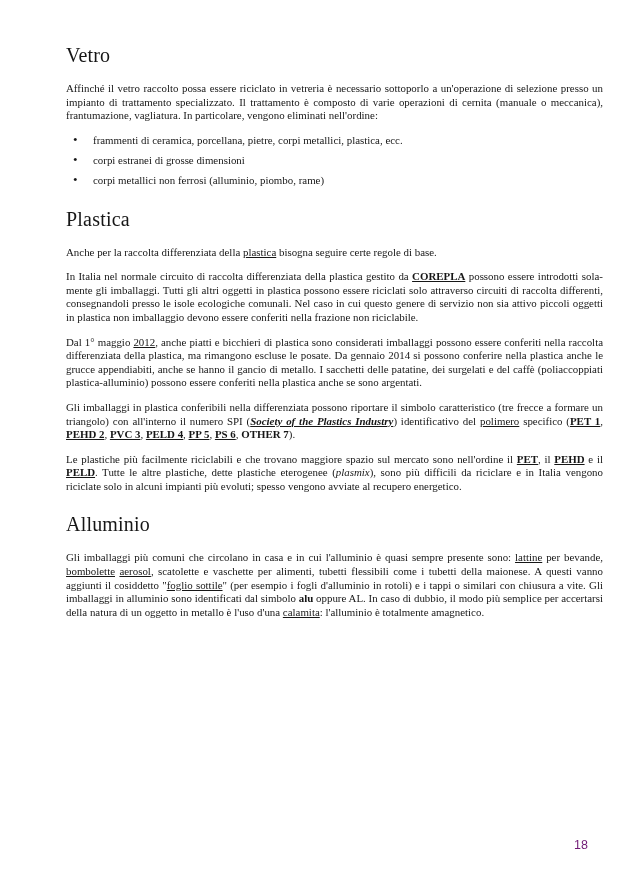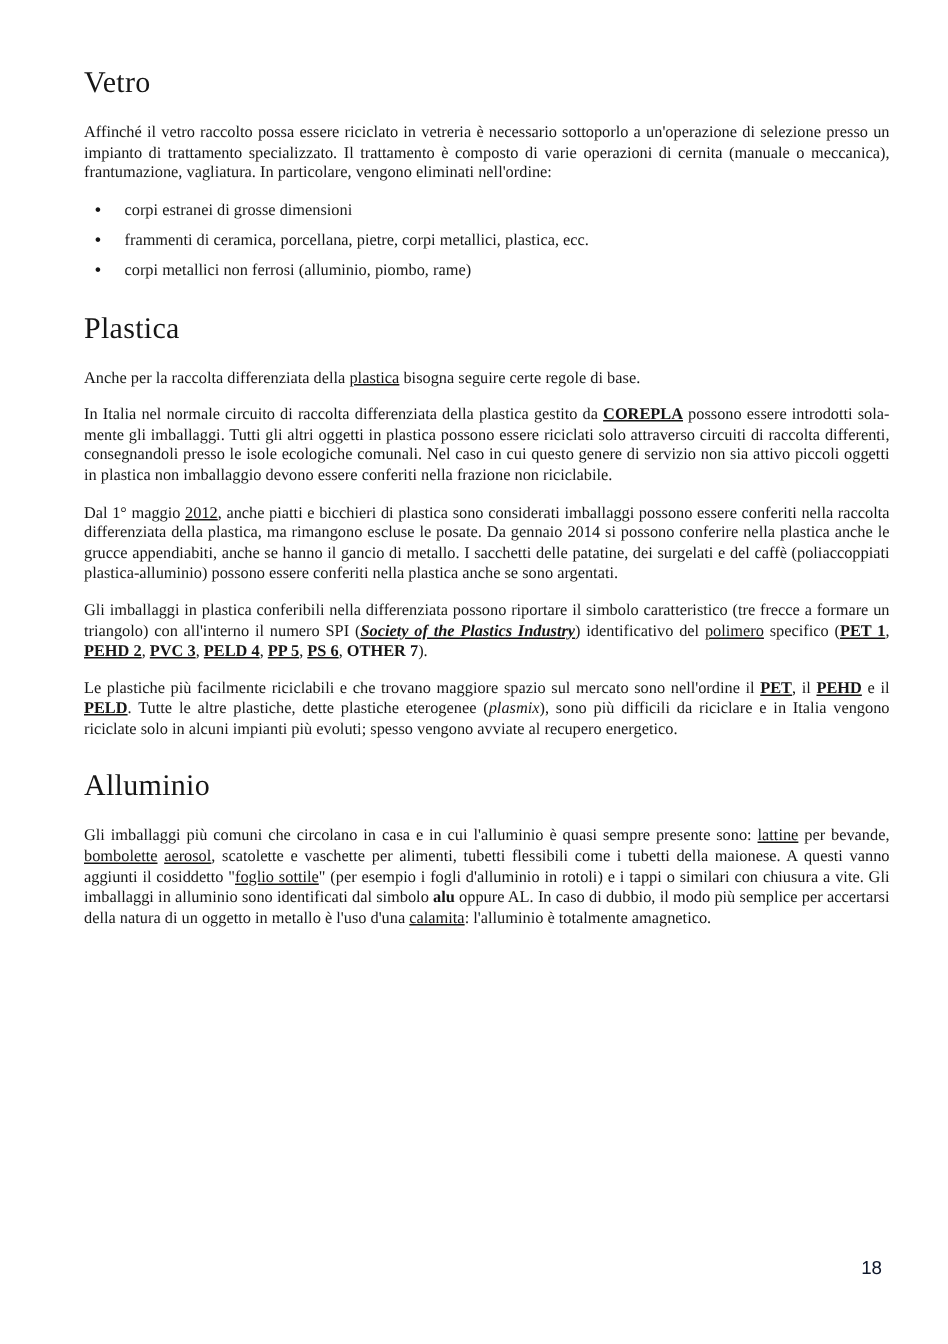--- a/index.html
+++ b/index.html
@@ -7,21 +7,21 @@
     position: relative;
     width: 632px;
     height: 896px;
     background: #ffffff;
     overflow: hidden;
     font-family: "Liberation Serif", serif;
     color: #161616;
   }
   .content {
     position: absolute;
-    left: 56px;
+    left: 66px;
     top: 44px;
     width: 537px;
   }
   .heading {
     font-size: 20px;
     font-weight: normal;
     letter-spacing: 0.2px;
     margin: 20px 0 15px 0;
   }
   .heading:first-child { margin-top: 0; }
@@ -52,33 +52,33 @@
   }
   .link { text-decoration: underline; color: inherit; cursor: pointer; }
   .bold { font-weight: bold; }
   .italic { font-style: italic; }
   .page-number {
     position: absolute;
     top: 838px;
     right: 44px;
     font-family: "Liberation Sans", sans-serif;
     font-size: 12.5px;
-    color: #0f172a;
+    color: #701a75;
   }
 </style>
 </head>
 <body>
 
 <div class="page">
   <main class="content">
       <h2 class="heading">Vetro</h2>
       <p class="para"><span>Affinché il vetro raccolto possa essere riciclato in vetreria è necessario sottoporlo a un'operazione di selezione presso un impianto di trattamento specializzato. Il trattamento è composto di varie operazioni di cernita (manuale o meccanica), frantumazione, vagliatura. In particolare, vengono eliminati nell'ordine:</span></p>
       <ul class="blist">
+        <li>frammenti di ceramica, porcellana, pietre, corpi metallici, plastica, ecc.</li>
         <li>corpi estranei di grosse dimensioni</li>
-        <li>frammenti di ceramica, porcellana, pietre, corpi metallici, plastica, ecc.</li>
         <li>corpi metallici non ferrosi (alluminio, piombo, rame)</li>
       </ul>
       <h2 class="heading">Plastica</h2>
       <p class="para"><span>Anche per la raccolta differenziata della </span><span class="link">plastica</span><span> bisogna seguire certe regole di base.</span></p>
       <p class="para"><span>In Italia nel normale circuito di raccolta differenziata della plastica gestito da </span><span class="link bold">COREPLA</span><span> possono essere introdotti sola­mente gli imballaggi. Tutti gli altri oggetti in plastica possono essere riciclati solo attraverso circuiti di raccolta differen­ti, consegnandoli presso le isole ecologiche comunali. Nel caso in cui questo genere di servizio non sia attivo piccoli og­getti in plastica non imballaggio devono essere conferiti nella frazione non riciclabile.</span></p>
       <p class="para"><span>Dal 1° maggio </span><span class="link">2012</span><span>, anche piatti e bicchieri di plastica sono considerati imballaggi possono essere conferiti nella raccolta differenziata della plastica, ma rimangono escluse le posate. Da gennaio 2014 si possono conferire nella plastica anche le grucce appendiabiti, anche se hanno il gancio di metallo. I sacchetti delle patatine, dei surgelati e del caffè (poliaccoppiati plastica-alluminio) possono essere conferiti nella plastica anche se sono argentati.</span></p>
       <p class="para"><span>Gli imballaggi in plastica conferibili nella differenziata possono riportare il simbolo caratteristico (tre frecce a formare un triangolo) con all'interno il numero SPI (</span><span class="link bold italic">Society of the Plastics Industry</span><span>) identificativo del </span><span class="link">polimero</span><span> specifico (</span><span class="link bold">PET 1</span><span>, </span><span class="link bold">PEHD 2</span><span>, </span><span class="link bold">PVC 3</span><span>, </span><span class="link bold">PELD 4</span><span>, </span><span class="link bold">PP 5</span><span>, </span><span class="link bold">PS 6</span><span>, </span><span class="bold">OTHER 7</span><span>).</span></p>
       <p class="para"><span>Le plastiche più facilmente riciclabili e che trovano maggiore spazio sul mercato sono nell'ordine il </span><span class="link bold">PET</span><span>, il </span><span class="link bold">PEHD</span><span> e il </span><span class="link bold">PELD</span><span>. Tutte le altre plastiche, dette plastiche eterogenee (</span><span class="italic">plasmix</span><span>), sono più difficili da riciclare e in Italia vengono riciclate solo in alcuni impianti più evoluti; spesso vengono avviate al recupero energetico.</span></p>
       <h2 class="heading">Alluminio</h2>
       <p class="para"><span>Gli imballaggi più comuni che circolano in casa e in cui l'alluminio è quasi sempre presente sono: </span><span class="link">lattine</span><span> per bevan­de, </span><span class="link">bombolette</span><span> </span><span class="link">aerosol</span><span>, scatolette e vaschette per alimenti, tubetti flessibili come i tubetti della maionese. A questi van­no aggiunti il cosiddetto "</span><span class="link">foglio sottile</span><span>" (per esempio i fogli d'alluminio in rotoli) e i tappi o similari con chiusura a vite. Gli imballaggi in alluminio sono identificati dal simbolo </span><span class="bold">alu</span><span> oppure AL. In caso di dubbio, il modo più semplice per ac­certarsi della natura di un oggetto in metallo è l'uso d'una </span><span class="link">calamita</span><span>: l'alluminio è totalmente amagnetico.</span></p>

